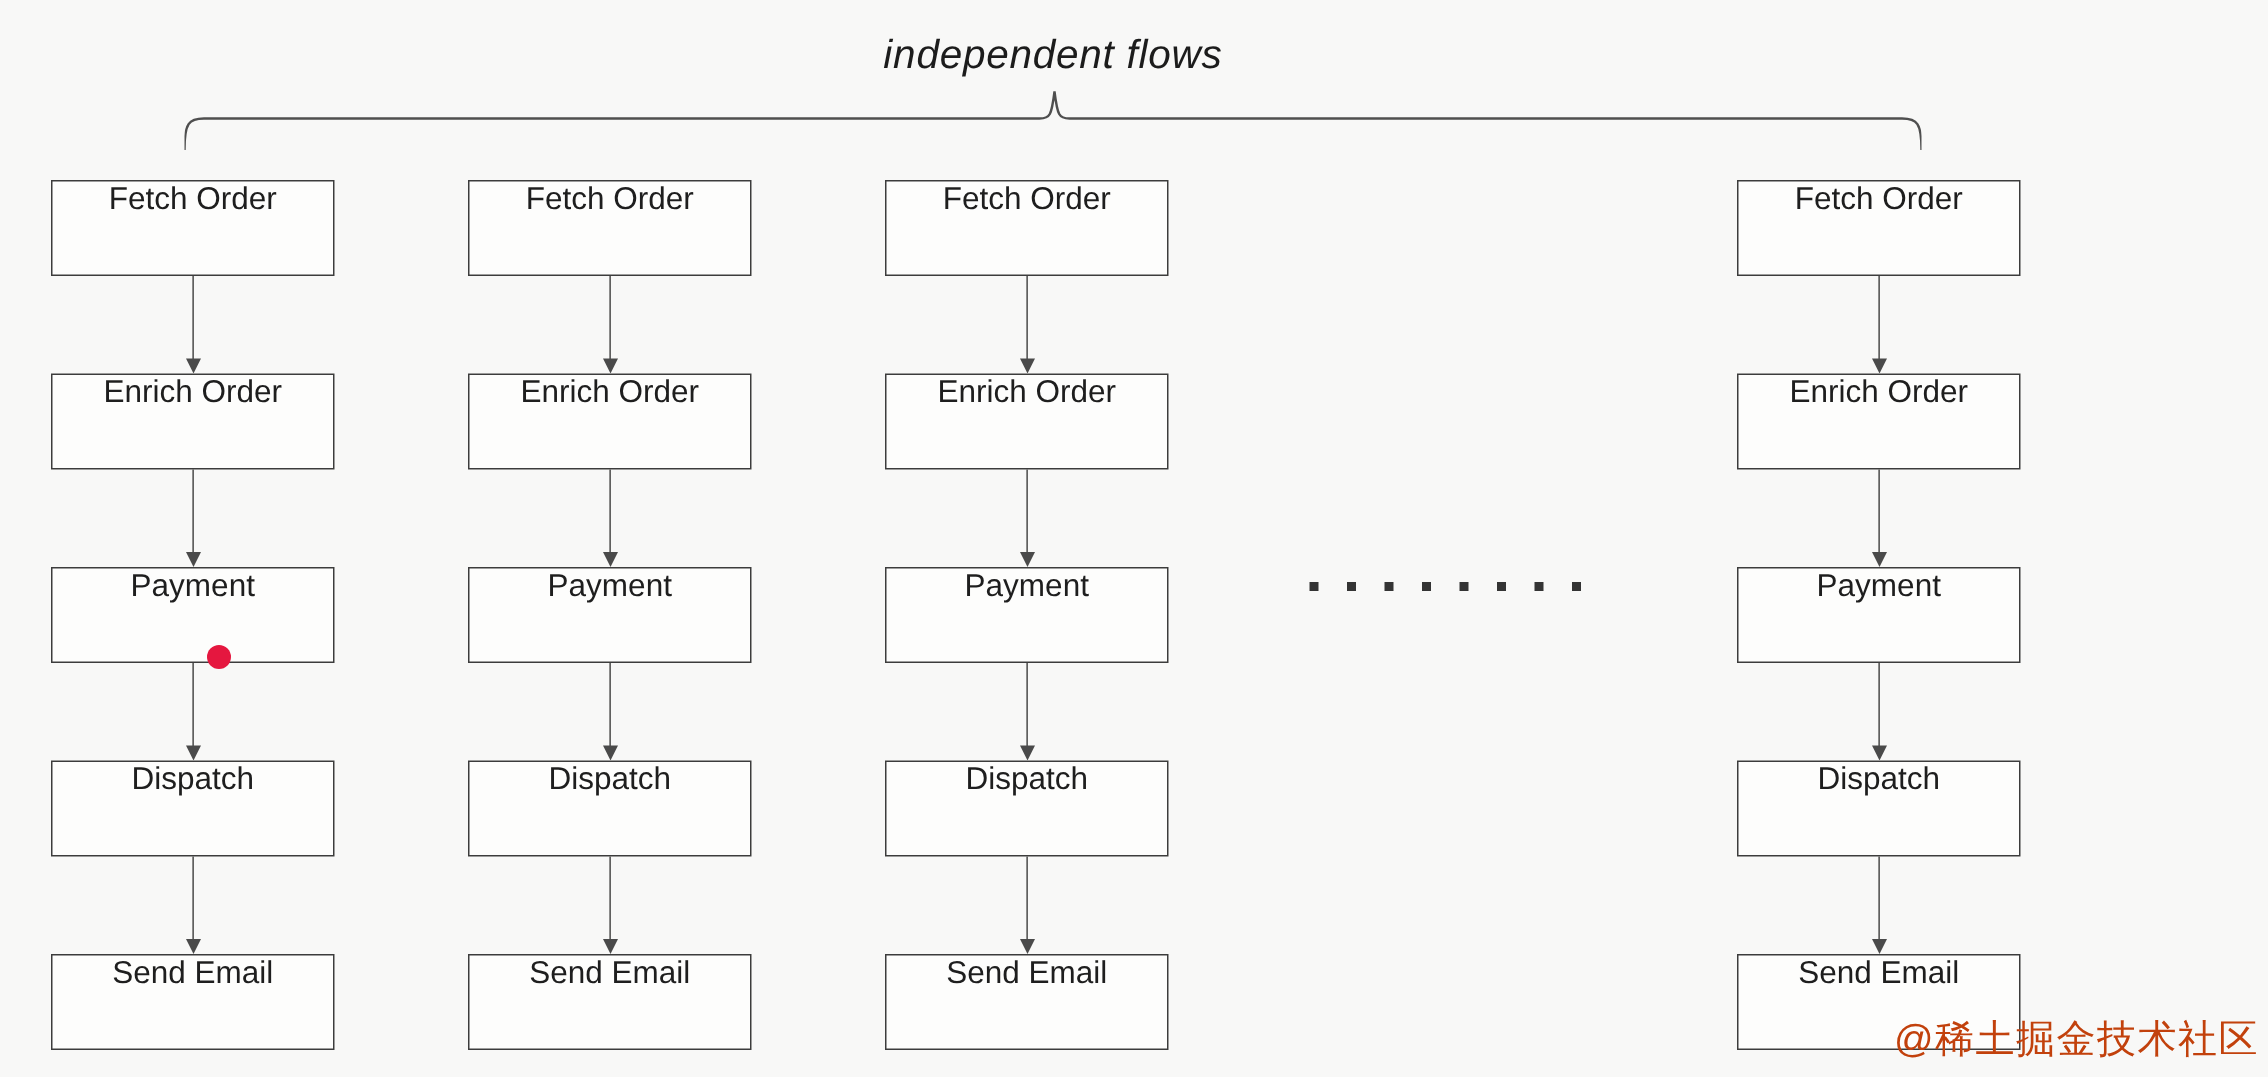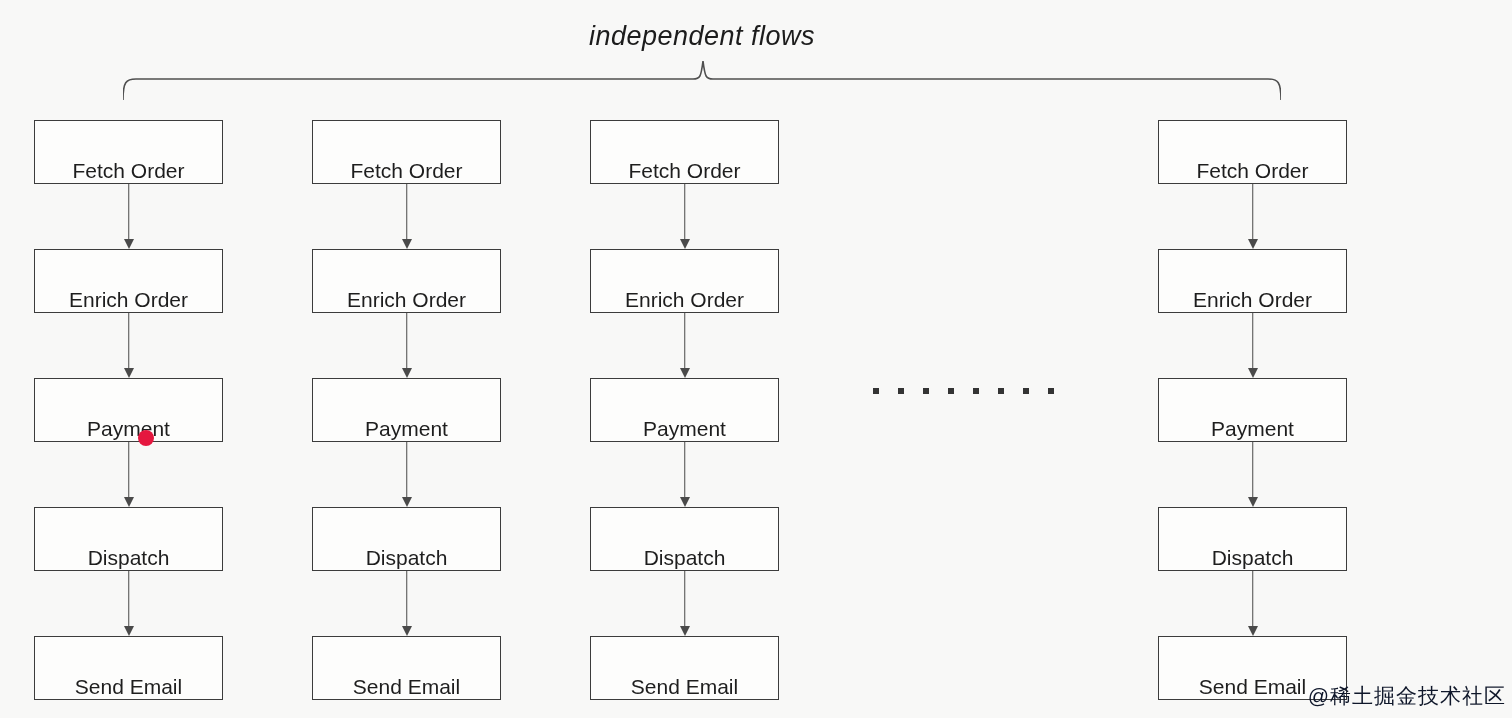--- a/index.html
+++ b/index.html
@@ -20,21 +20,21 @@
     position:absolute;top:120px;width:189px;
     display:flex;flex-direction:column;
   }
   .col-1{left:34px;}
   .col-2{left:312px;}
   .col-3{left:590px;}
   .col-4{left:1158px;}
   .flow-box{
     position:relative;height:64px;box-sizing:border-box;
     background:#fdfdfc;border:1.5px solid #3c3c3c;
-    display:flex;align-items:flex-end;justify-content:center;
+    display:flex;align-items:flex-start;justify-content:center;
     font-size:21px;color:#1e1e1e;
   }
   .down-arrow{position:relative;height:65px;width:100%;}
   .down-arrow::before{
     content:'';position:absolute;left:50%;top:0;bottom:9px;width:1.5px;
     background:#4a4a4a;transform:translateX(-50%);
   }
   .down-arrow::after{
     content:'';position:absolute;left:50%;bottom:0;transform:translateX(-50%);
     width:0;height:0;
@@ -44,21 +44,21 @@
   .marker-dot{
     position:absolute;left:103px;top:51px;width:16px;height:16px;
     border-radius:50%;background:#e5173f;z-index:2;
   }
   .ellipsis-row{
     position:absolute;left:873px;top:388px;display:flex;gap:19px;
   }
   .ellipsis-dot{width:6px;height:6px;background:#343434;}
   .watermark{
     position:absolute;right:6px;bottom:8px;
-    font-size:21px;color:#0f172a;letter-spacing:1px;
+    font-size:26px;color:#c2410c;letter-spacing:1px;
   }
 </style>
 </head>
 <body>
 
 <div class="title">independent flows</div>
 
 <svg class="brace" width="1158" height="44" viewBox="0 0 1158 44">
   <path d="M 0,42 C 0,24 3,21 13,21 L 570,21 C 577,21 578,19 580,3 C 582,19 583,21 590,21 L 1145,21 C 1155,21 1158,24 1158,42" fill="none" stroke="#4f4f4f" stroke-width="1.6"></path>
 </svg>

